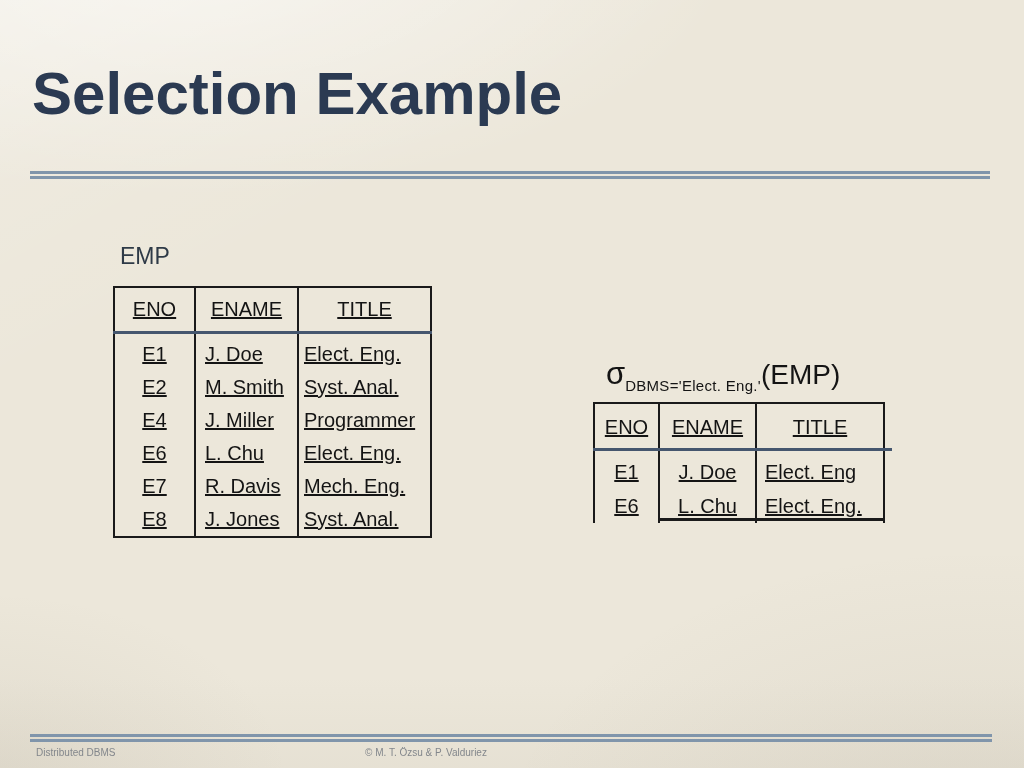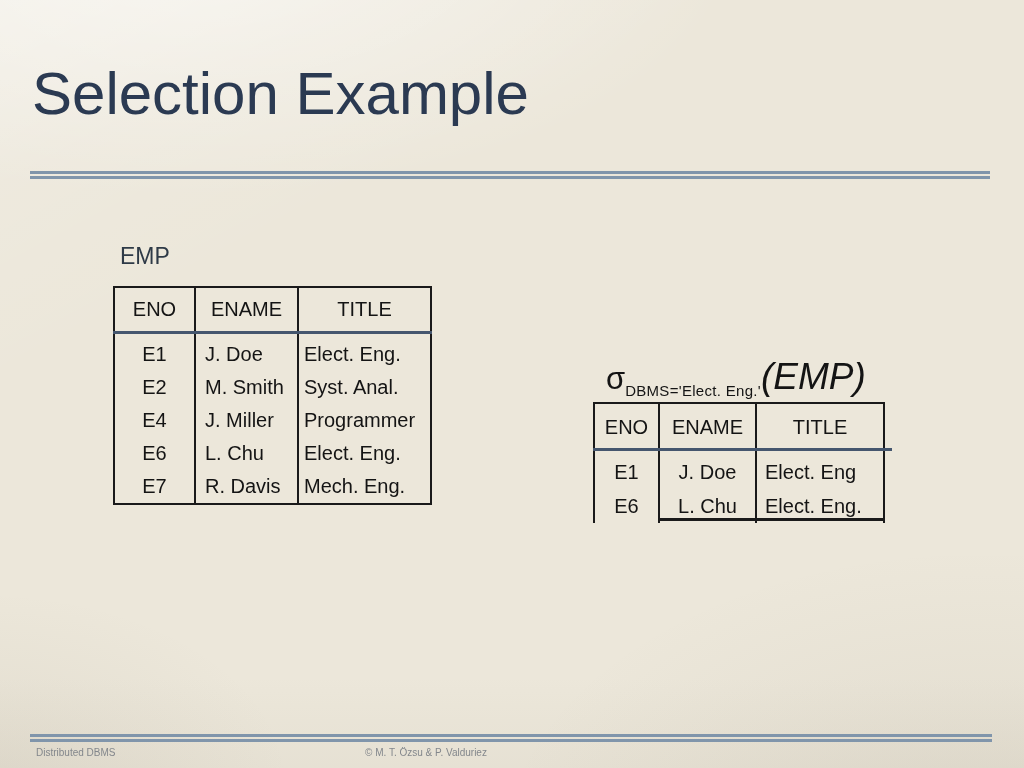--- a/index.html
+++ b/index.html
@@ -9,33 +9,33 @@
     background-color:#ece7da;
     background-image:
       radial-gradient(ellipse 900px 420px at 18% -8%, rgba(255,255,255,0.55), rgba(255,255,255,0) 62%),
       linear-gradient(152deg, rgba(255,255,255,0.30) 0%, rgba(255,255,255,0.10) 14%, rgba(255,255,255,0) 30%),
       radial-gradient(ellipse 820px 520px at 96% 112%, rgba(118,108,88,0.10), rgba(0,0,0,0) 60%),
       radial-gradient(ellipse 520px 320px at -2% 102%, rgba(118,108,88,0.09), rgba(0,0,0,0) 60%),
       linear-gradient(0deg, rgba(120,110,90,0.05), rgba(120,110,90,0.0) 12%);
   }
   .title{
     position:absolute;left:32px;top:62px;margin:0;
-    font-size:60px;font-weight:400;letter-spacing:0px;color:#2b3a52;line-height:1.05;
+    font-size:60px;font-weight:700;letter-spacing:0px;color:#2b3a52;line-height:1.05;
   }
   .rule{
     position:absolute;height:8px;box-sizing:border-box;
     border-top:3px solid #8095ab;border-bottom:3px solid #8095ab;
   }
   .title-rule{left:30px;top:171px;width:960px;}
   .footer-rule{left:30px;top:734px;width:962px;}
   .emp-label{
     position:absolute;left:120px;top:243px;
     font-size:23px;color:#2e3a47;
   }
-  table{border-collapse:collapse;table-layout:fixed;color:#141414;}
+  table{border-collapse:collapse;table-layout:fixed;color:#141414;text-decoration:underline;}
   .emp-table{
     position:absolute;left:113px;top:286px;width:317px;
     border:2px solid #1a1a1a;font-size:20px;
   }
   .emp-table col.c-eno{width:81px;}
   .emp-table col.c-ename{width:103px;}
   .emp-table col.c-title{width:133px;}
   .emp-table th{
     height:41px;font-weight:400;font-size:20px;text-align:center;
     border-left:2px solid #1a1a1a;border-right:2px solid #1a1a1a;
@@ -45,21 +45,21 @@
     height:33px;padding:0;
     border-left:2px solid #1a1a1a;border-right:2px solid #1a1a1a;
   }
   .emp-table tbody tr:first-child td{padding-top:4px;}
   .emp-table td.c0{text-align:center;}
   .emp-table td.c1{padding-left:9px;}
   .emp-table td.c2{padding-left:5px;}
   .sigma-expr{position:absolute;left:606px;top:356px;white-space:nowrap;color:#141414;}
   .sigma-expr .sigma{font-size:31px;}
   .sigma-expr .sub{font-size:15px;position:relative;top:7px;letter-spacing:0.3px;}
-  .sigma-expr .operand{font-size:37px;font-style:italic;}
+  .sigma-expr .operand{font-size:28px;}
   .result-table{
     position:absolute;left:593px;top:402px;width:290px;
     border-top:2px solid #1a1a1a;font-size:20px;
   }
   .result-table col.c-eno{width:65px;}
   .result-table col.c-ename{width:97px;}
   .result-table col.c-title{width:128px;}
   .result-table th{
     height:44px;font-weight:400;font-size:20px;text-align:center;
     border-left:2px solid #1a1a1a;border-right:2px solid #1a1a1a;
@@ -121,20 +121,25 @@
       <tr>
         <td class="c0">E6</td>
         <td class="c1">L. Chu</td>
         <td class="c2">Elect. Eng.</td>
       </tr>
       <tr>
         <td class="c0">E7</td>
         <td class="c1">R. Davis</td>
         <td class="c2">Mech. Eng.</td>
       </tr>
+      <tr>
+        <td class="c0">E8</td>
+        <td class="c1">J. Jones</td>
+        <td class="c2">Syst. Anal.</td>
+      </tr>
     </tbody>
   </table>
 
   <div class="sigma-expr">
     <span class="sigma">σ</span><span class="sub">DBMS='Elect. Eng.'</span><span class="operand">(EMP)</span>
   </div>
 
   <table class="result-table">
     <colgroup>
         <col class="c-eno">

